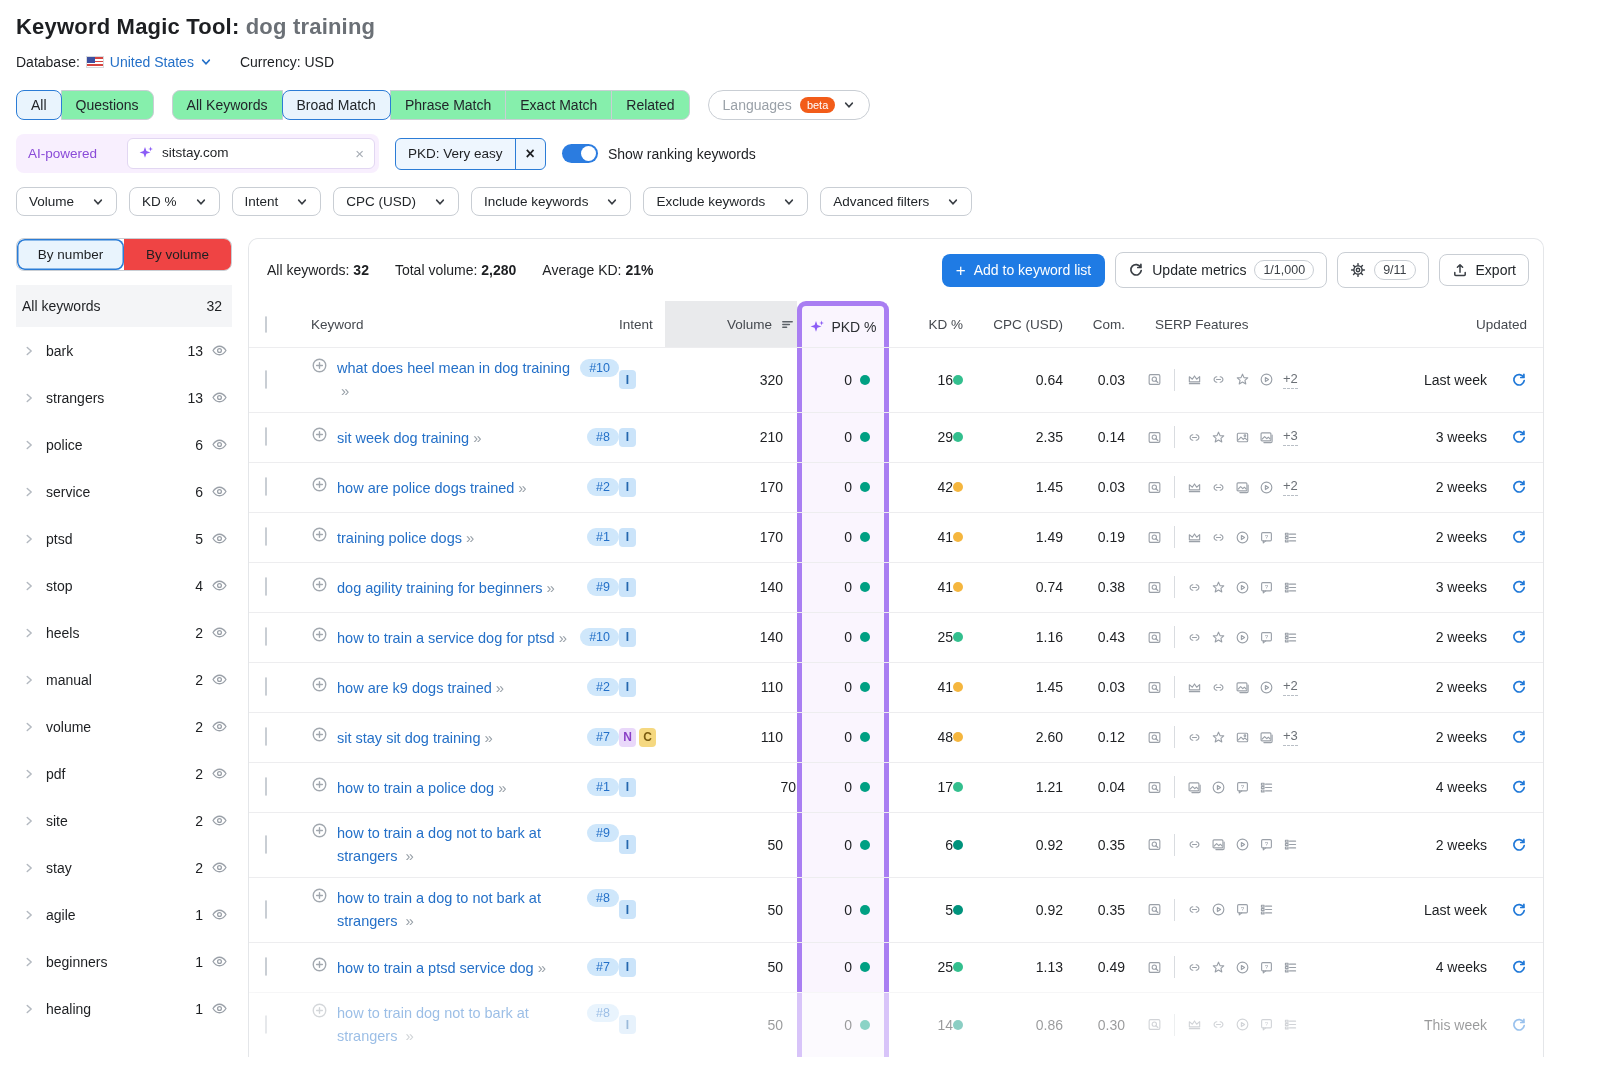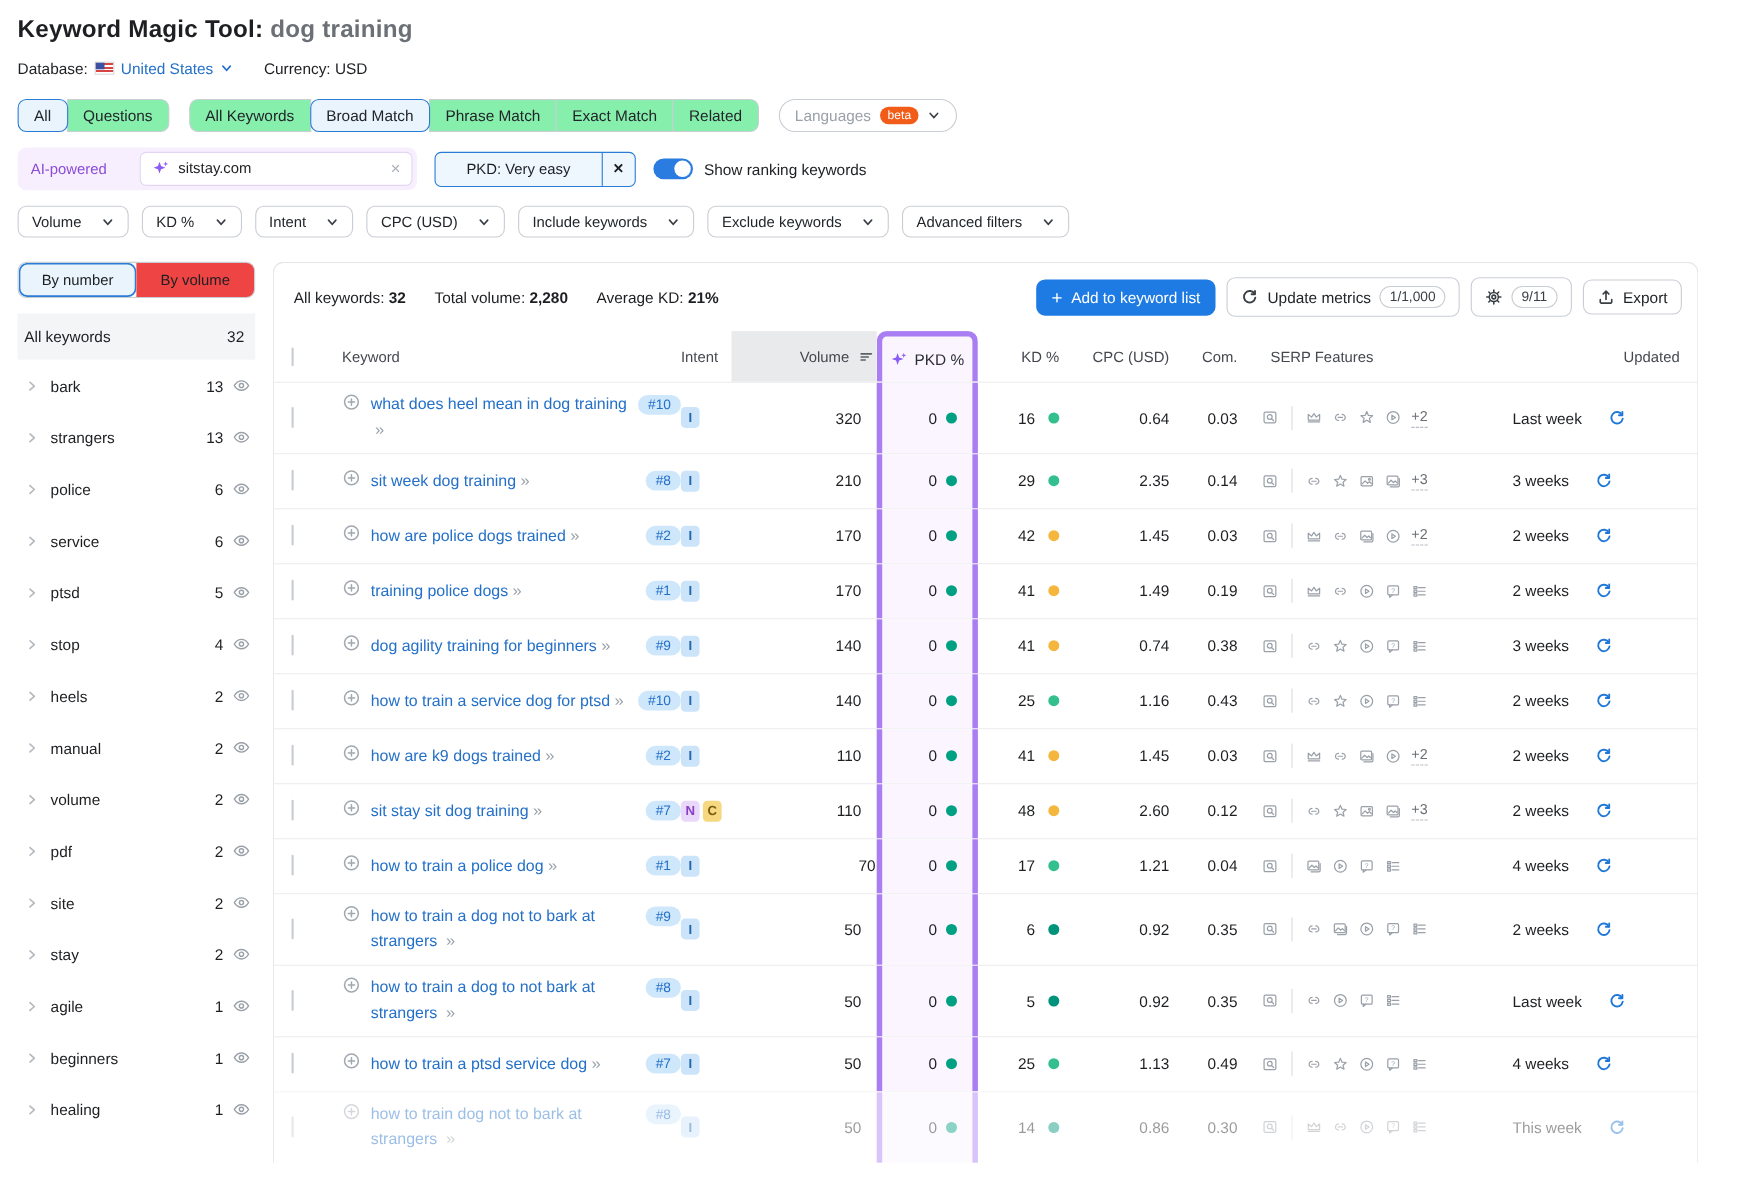--- a/index.html
+++ b/index.html
@@ -31,21 +31,21 @@
   .beta { background:#f25c19; color:#fff; font-size:11px; padding:2px 7px; border-radius:9px; }
 
   .ai-row { display:flex; align-items:center; gap:16px; margin-top:14px; }
   .ai-box { display:flex; align-items:center; gap:10px; background:#f8effe; border-radius:8px; padding:4px 4px 4px 12px; }
   .ai-label { color:#8a4bd8; font-size:13.5px; }
   .ai-input { display:flex; gap:8px; background:#fff; border:1px solid #e2d7f2;
     border-radius:6px; padding:6px 10px; width:248px; font-size:13.5px;margin-left:20px; }
   .ai-input .val { flex:1; }
   .clear-x { color:#a7adb5; font-size:15px; cursor:pointer; }
   .chip { display:flex; align-items:center; border:1px solid #2b7cd6; background:#eef6fe; border-radius:6px; overflow:hidden; }
-  .chip .chip-label { padding:6px 28px; font-size:13.5px; }
+  .chip .chip-label { padding:6px 12px; font-size:13.5px; }
   .chip .chip-x { padding:6px 10px; border-left:1px solid #2b7cd6; font-weight:700; cursor:pointer; }
   .toggle-wrap { display:flex; align-items:center; gap:10px; font-size:14px; }
   .toggle { width:36px; height:19px; border-radius:10px; background:#2b7ce0; position:relative; cursor:pointer; }
   .toggle .knob { position:absolute; right:2px; top:2px; width:15px; height:15px; border-radius:50%; background:#fff; }
 
   .filters-row { display:flex; gap:12px; margin-top:14px; }
   .filter-btn { display:flex; align-items:center; gap:18px; border:1px solid #c9ced4; border-radius:8px;
     background:#fff; padding:6px 12px; font-size:13.5px; color:#22262a; cursor:pointer; }
 
   
@@ -91,26 +91,26 @@
   .cell-intent { display:flex; gap:3px; }
   .intent-b { width:17px; height:19px; border-radius:4px; font-size:12px; font-weight:700;
     display:flex; align-items:center; justify-content:center; cursor:default; }
   .intent-I { background:#cbe4fa; color:#2567ae; }
   .intent-N { background:#e9d8fa; color:#8a3fc6; }
   .intent-C { background:#f5d880; color:#7a5c10; }
   .cell-pkd { align-self:stretch; display:flex; align-items:center; justify-content:flex-end; gap:8px;
     background:#faf5fe; border-left:5px solid #a97ef2; border-right:5px solid #a97ef2; padding-right:14px; font-size:14px; }
   .thead .cell-pkd { border-top:5px solid #a97ef2; border-radius:9px 9px 0 0; justify-content:center; gap:6px; padding-right:0; color:#2c2f33; }
   .dot { width:10px; height:10px; border-radius:50%; flex:none; }
-  .cell-kd { display:flex; align-items:center; justify-content:flex-end; gap:12px; font-size:14px;text-align:right; }
+  .cell-kd { display:flex; align-items:center; justify-content:flex-end; gap:0; font-size:14px;text-align:right; }
   .cell-num { font-size:14px; }
   .cell-serp { display:flex; align-items:center; gap:9px; padding-left:22px; }
   .serp-div { width:1px; height:22px; background:#d9dce0; margin:0 3px; }
   .serp-extra { font-size:13px; color:#6b7076; border-bottom:1px dashed #b9bfc6; padding-bottom:2px; cursor:pointer; }
-  .cell-upd { display:flex; align-items:center; justify-content:flex-start; gap:24px; font-size:14px; }
+  .cell-upd { display:flex; align-items:center; justify-content:flex-end; gap:24px; font-size:14px; }
   .trow.faded { opacity:.45; }
   .icon { display:inline-flex; flex:none; }
 </style>
 </head>
 <body>
 
 <div class="page">
 
   <div class="hdr-title">
     <span>Keyword Magic Tool:</span>

